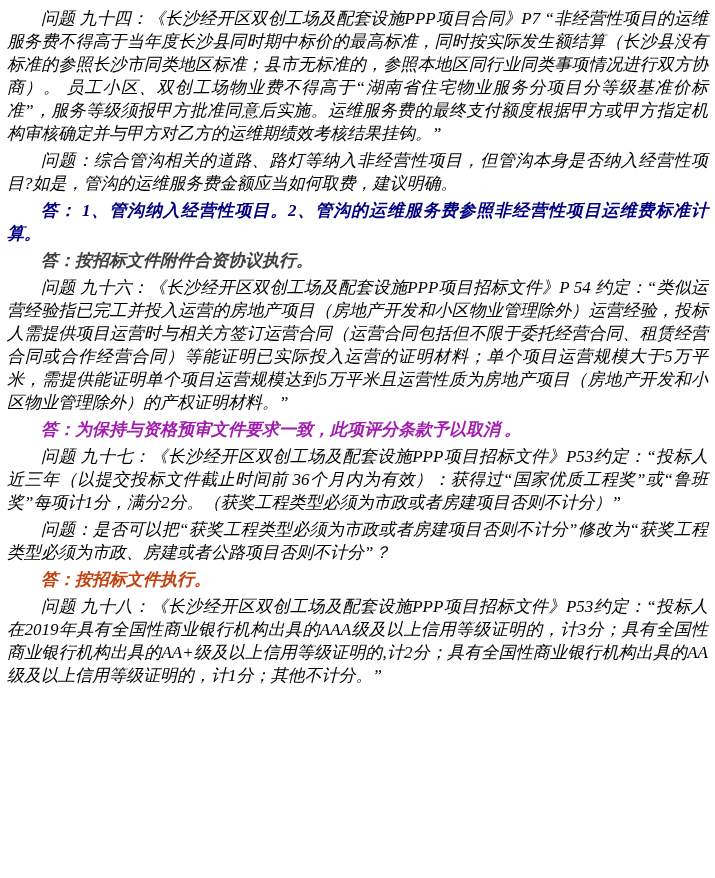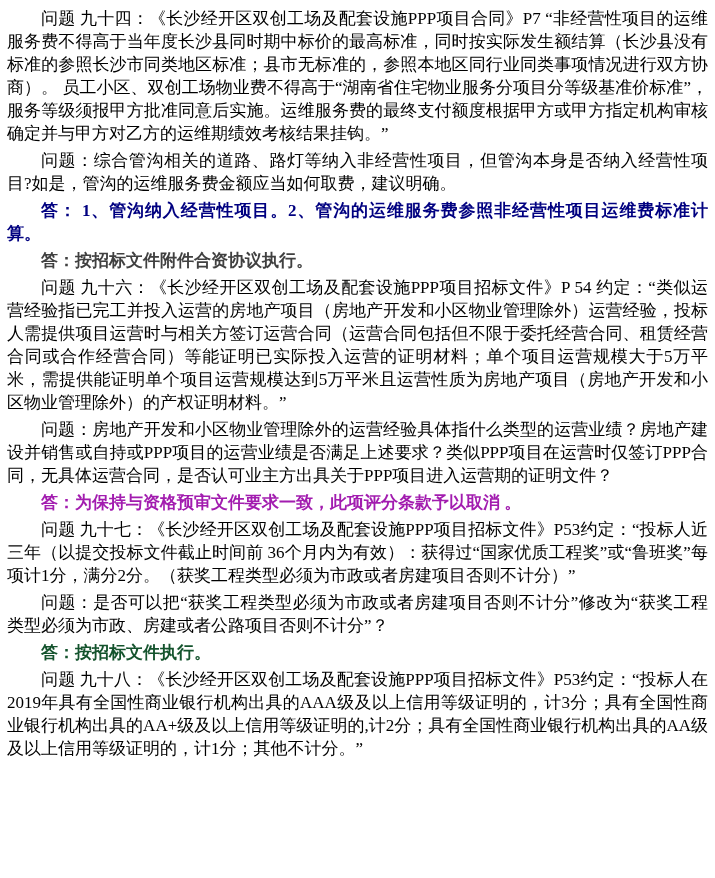--- a/index.html
+++ b/index.html
@@ -16,39 +16,39 @@
     font-family: "Liberation Serif", "DejaVu Serif", serif;
     font-size: 17px;
     color: #000000;
   }
   .para {
     margin: 0 0 4px 0;
     line-height: 23px;
     text-indent: 2em;
     text-align: justify;
     word-break: break-all;
+    font-style: italic;
   }
   .para.answer {
     font-weight: bold;
     
   }
 </style>
 </head>
 <body>
 
 <div class="page" style="background: rgb(255, 255, 255); color: rgb(0, 0, 0);">
   <p class="para">问题 九十四：《长沙经开区双创工场及配套设施PPP项目合同》P7 “非经营性项目的运维服务费不得高于当年度长沙县同时期中标价的最高标准，同时按实际发生额结算（长沙县没有标准的参照长沙市同类地区标准；县市无标准的，参照本地区同行业同类事项情况进行双方协商）。 员工小区、双创工场物业费不得高于“湖南省住宅物业服务分项目分等级基准价标准”，服务等级须报甲方批准同意后实施。运维服务费的最终支付额度根据甲方或甲方指定机构审核确定并与甲方对乙方的运维期绩效考核结果挂钩。”</p>
   <p class="para">问题：综合管沟相关的道路、路灯等纳入非经营性项目，但管沟本身是否纳入经营性项目?如是，管沟的运维服务费金额应当如何取费，建议明确。</p>
   <p class="para answer" style="color: rgb(0, 0, 128);">答： 1、管沟纳入经营性项目。2、管沟的运维服务费参照非经营性项目运维费标准计算。</p>
 
   <p class="para answer" style="color: #404040;">答：按招标文件附件合资协议执行。</p>
 
   <p class="para">问题 九十六：《长沙经开区双创工场及配套设施PPP项目招标文件》P 54 约定：“类似运营经验指已完工并投入运营的房地产项目（房地产开发和小区物业管理除外）运营经验，投标人需提供项目运营时与相关方签订运营合同（运营合同包括但不限于委托经营合同、租赁经营合同或合作经营合同）等能证明已实际投入运营的证明材料；单个项目运营规模大于5万平米，需提供能证明单个项目运营规模达到5万平米且运营性质为房地产项目（房地产开发和小区物业管理除外）的产权证明材料。”</p>
-  <p class="para">问题：房地产开发和小区物业管理除外的运营经验具体指什么类型的运营业绩？房地产建设并销售或自持或PPP项目的运营业绩是否满足上述要求？类似PPP项目在运营时仅签订PPP合同，无具体运营合同，是否认可业主方出具关于PPP项目进入运营期的证明文件？</p>
   <p class="para answer" style="color: #a21caf;">答：为保持与资格预审文件要求一致，此项评分条款予以取消 。</p>
 
   <p class="para">问题 九十七：《长沙经开区双创工场及配套设施PPP项目招标文件》P53约定：“投标人近三年（以提交投标文件截止时间前 36个月内为有效）：获得过“国家优质工程奖”或“鲁班奖”每项计1分，满分2分。（获奖工程类型必须为市政或者房建项目否则不计分）”</p>
   <p class="para">问题：是否可以把“获奖工程类型必须为市政或者房建项目否则不计分”修改为“获奖工程类型必须为市政、房建或者公路项目否则不计分”？</p>
-  <p class="para answer" style="color: #14532d;">答：按招标文件执行。</p>
+  <p class="para answer" style="color: #c2410c;">答：按招标文件执行。</p>
 
   <p class="para">问题 九十八：《长沙经开区双创工场及配套设施PPP项目招标文件》P53约定：“投标人在2019年具有全国性商业银行机构出具的AAA级及以上信用等级证明的，计3分；具有全国性商业银行机构出具的AA+级及以上信用等级证明的,计2分；具有全国性商业银行机构出具的AA级及以上信用等级证明的，计1分；其他不计分。”</p>
 
 </div>
 
 </body></html>

